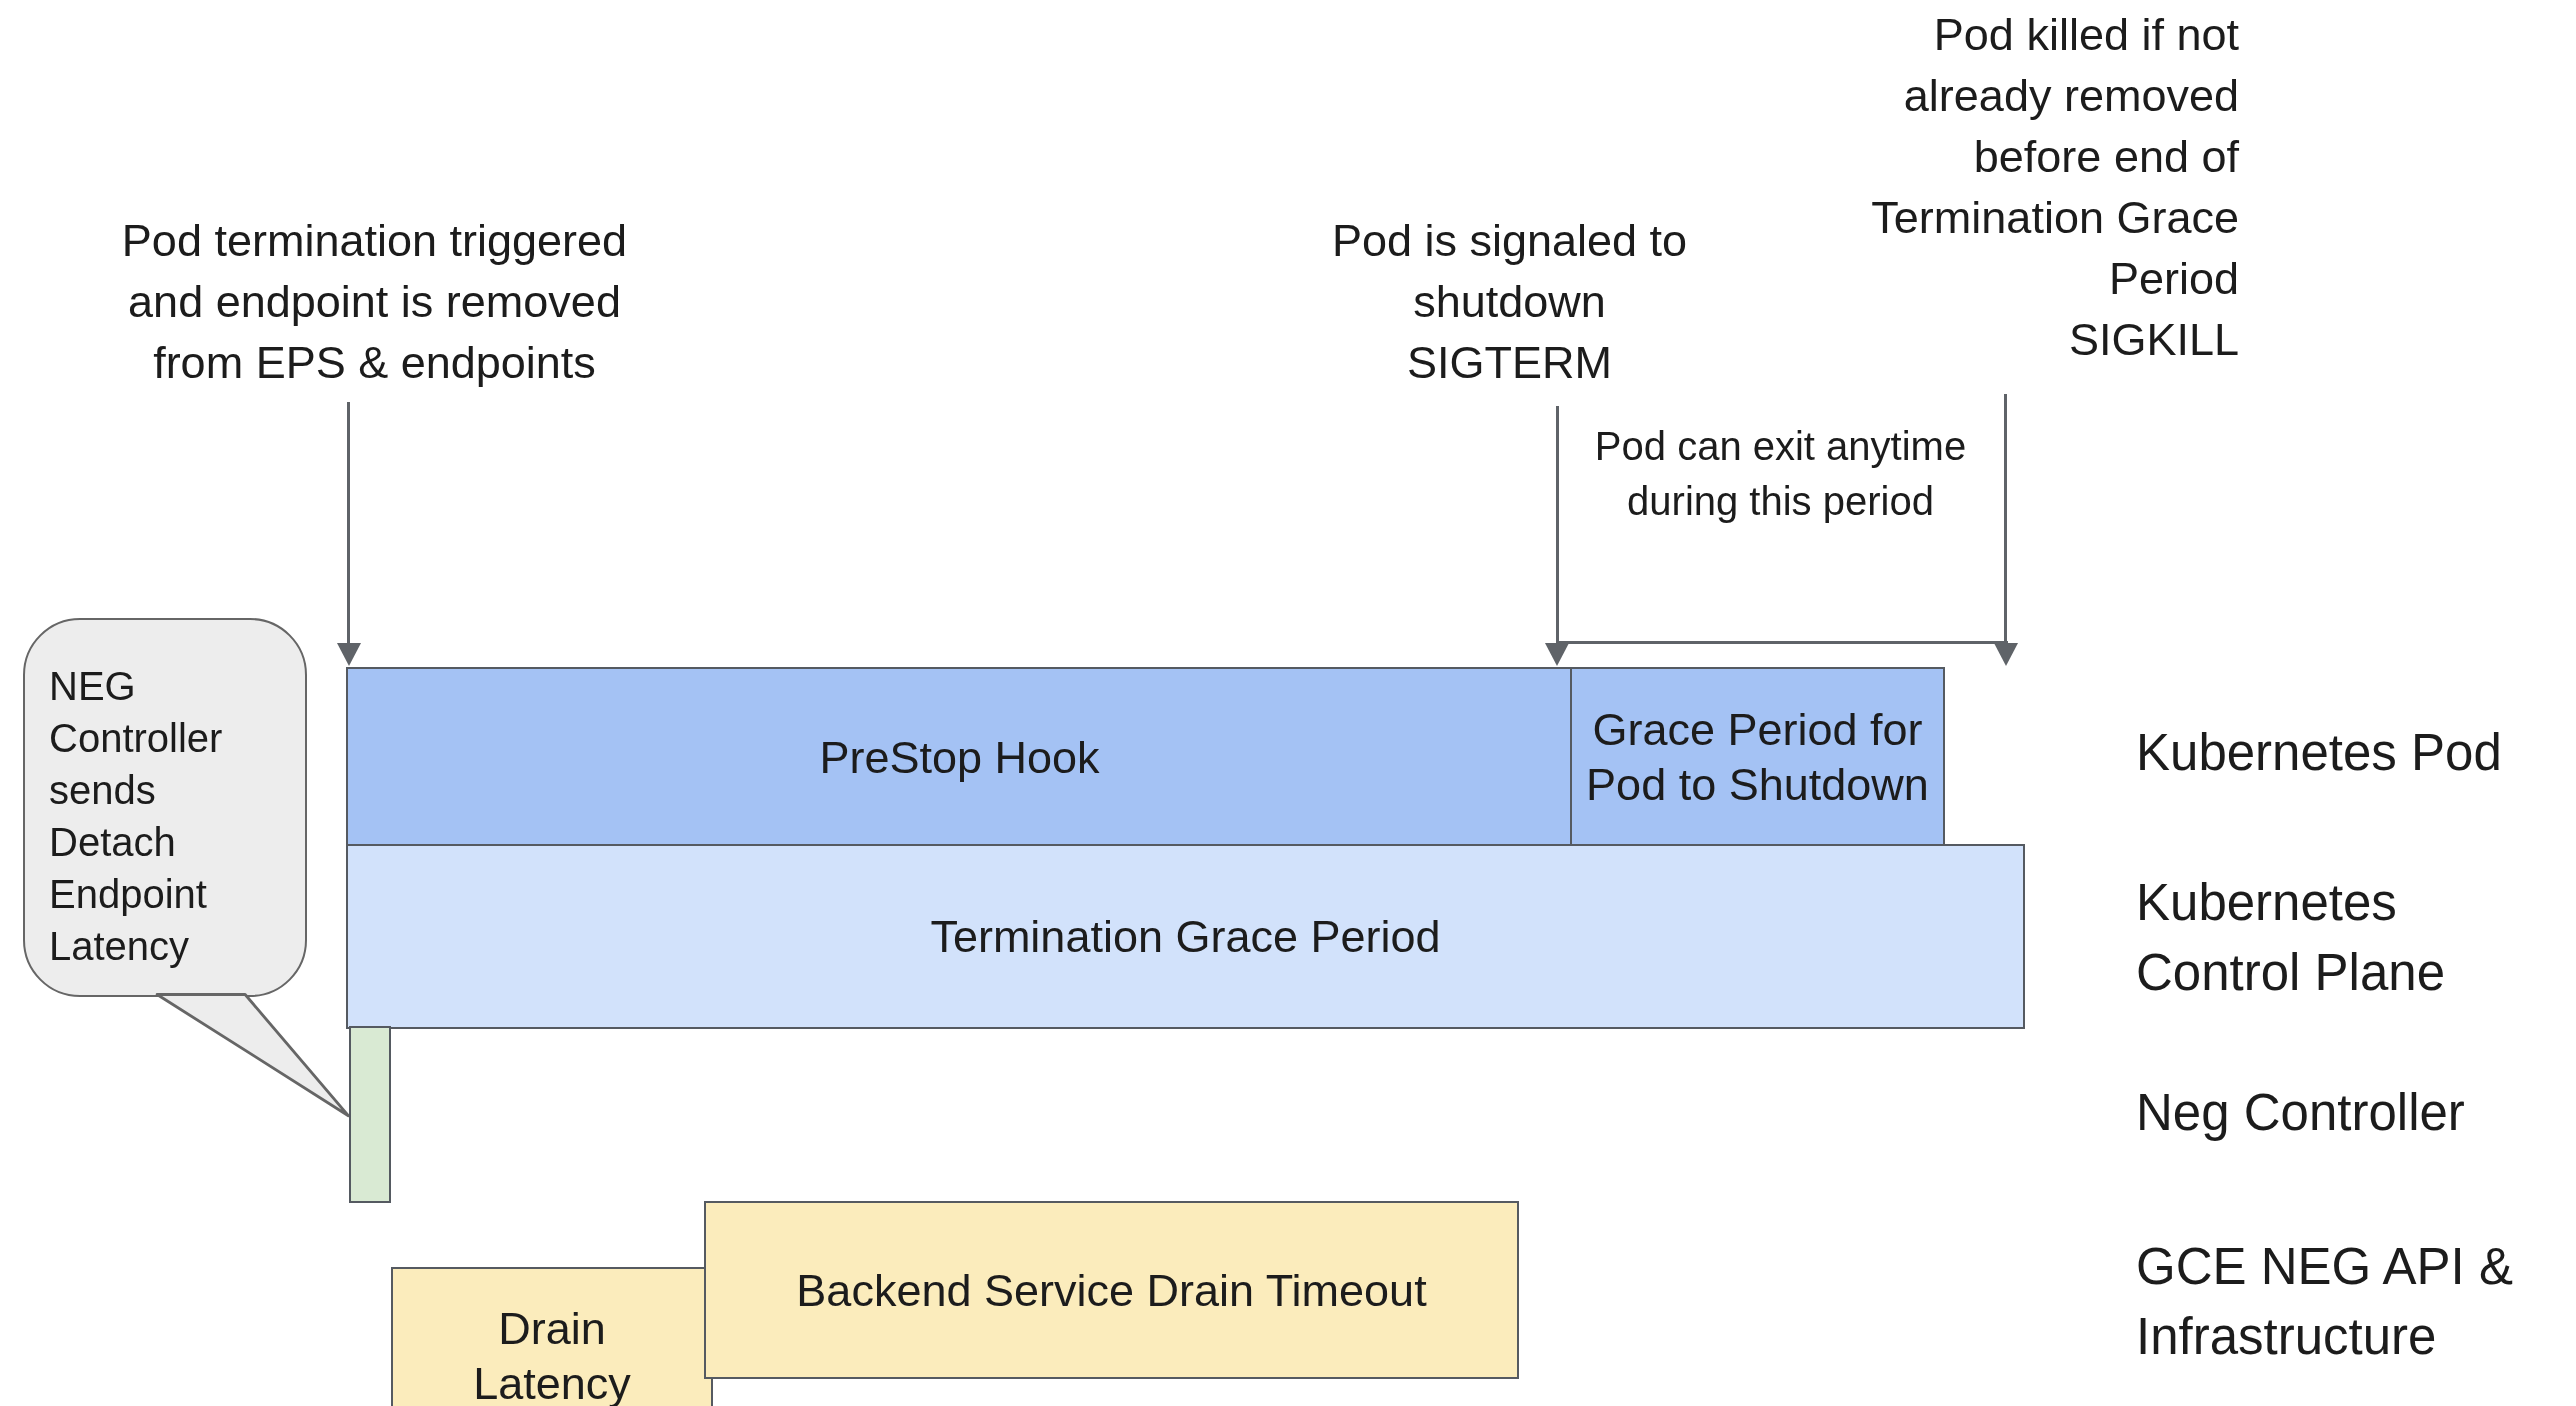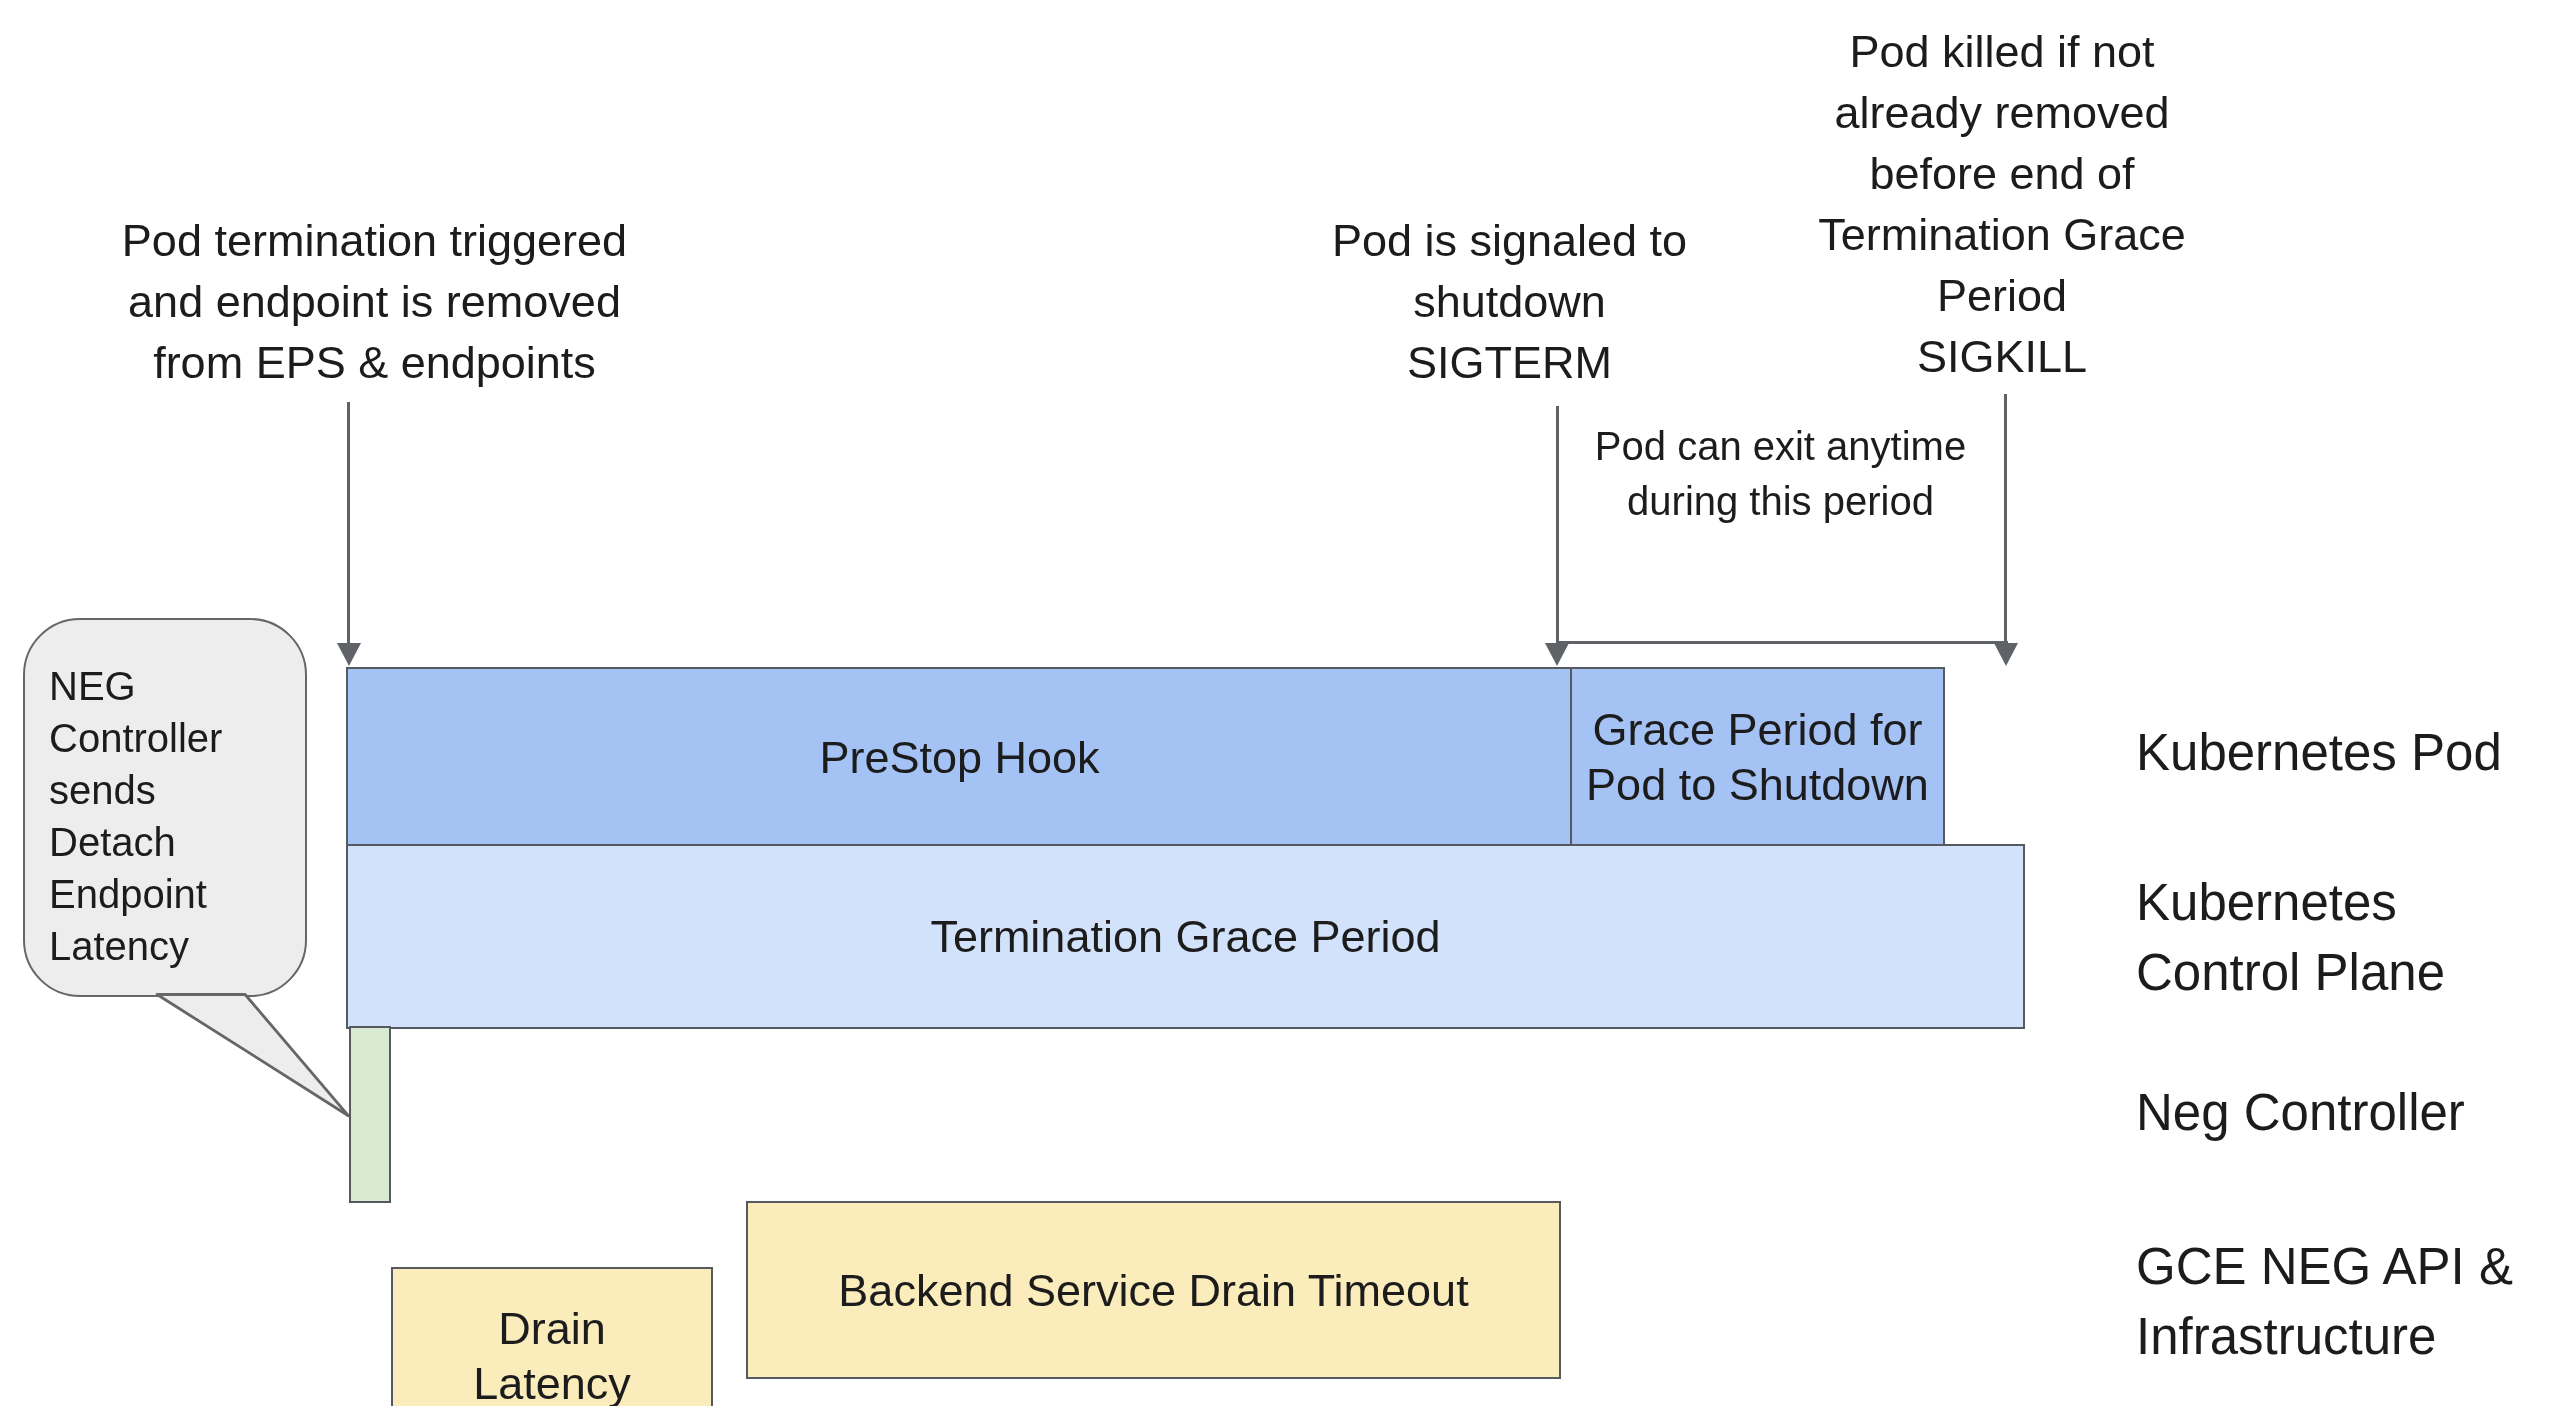--- a/index.html
+++ b/index.html
@@ -5,21 +5,21 @@
   html,body{margin:0;padding:0;background:#ffffff;}
   .canvas{
     position:relative;width:2576px;height:1406px;background:#ffffff;
     font-family:"Liberation Sans", sans-serif;color:var(--text,#1c1c1c);
     overflow:hidden;
   }
   
   .ann{position:absolute;text-align:center;font-size:45px;line-height:61px;}
   #ann-pod-termination{left:76px;top:210px;width:597px;}
   #ann-sigterm{left:1263px;top:210px;width:493px;}
-  #ann-sigkill{left:1765px;top:21px;width:474px;}
+  #ann-sigkill{left:1765px;top:4px;width:474px;text-align:right;}
   #ann-exit{left:1566px;top:419px;width:429px;font-size:40px;line-height:55px;text-align:center;}
   
   .vline{position:absolute;width:2.8px;background:var(--arrow,#5f6368);}
   #line-left{left:347px;top:402px;height:243px;}
   #line-sigterm{left:1556px;top:406px;height:239px;}
   #line-sigkill{left:2004px;top:394px;height:250px;}
   .ahead{position:absolute;width:0;height:0;
     border-left:12.3px solid transparent;border-right:12.3px solid transparent;
     border-top:23px solid var(--arrow,#5f6368);}
   #head-left{left:337px;top:643px;}
@@ -34,21 +34,21 @@
   #callout-tail{position:absolute;left:133px;top:986px;width:247px;height:142px;}
   
   .bar{position:absolute;box-sizing:border-box;border:2.8px solid var(--bar-border,#555a61);
     display:flex;align-items:center;justify-content:center;text-align:center;
     font-size:45px;line-height:55px;}
   #bar-prestop{left:346px;top:667px;width:1227px;height:180px;background:var(--pod-bar-fill,#a4c2f4);}
   #bar-grace{left:1570px;top:667px;width:375px;height:180px;background:var(--pod-bar-fill,#a4c2f4);}
   #bar-tgp{left:346px;top:844px;width:1679px;height:185px;background:var(--control-plane-bar-fill,#d2e2fb);}
   #bar-neg{left:349px;top:1026px;width:42px;height:177px;background:var(--neg-bar-fill,#d9ead3);}
   #bar-drain{left:391px;top:1267px;width:322px;height:178px;background:var(--gce-bar-fill,#fbecbc);}
-  #bar-backend{left:746px;top:1201px;width:815px;height:178px;background:var(--gce-bar-fill,#fbecbc);}
+  #bar-backend{left:704px;top:1201px;width:815px;height:178px;background:var(--gce-bar-fill,#fbecbc);}
   
   .rowlabel{position:absolute;left:2136px;font-size:51px;line-height:70px;white-space:nowrap;text-align:left;}
   #label-pod{top:718px;}
   #label-cp{top:868px;}
   #label-neg{top:1078px;}
   #label-gce{top:1232px;}
 </style>
 </head>
 <body>
 

